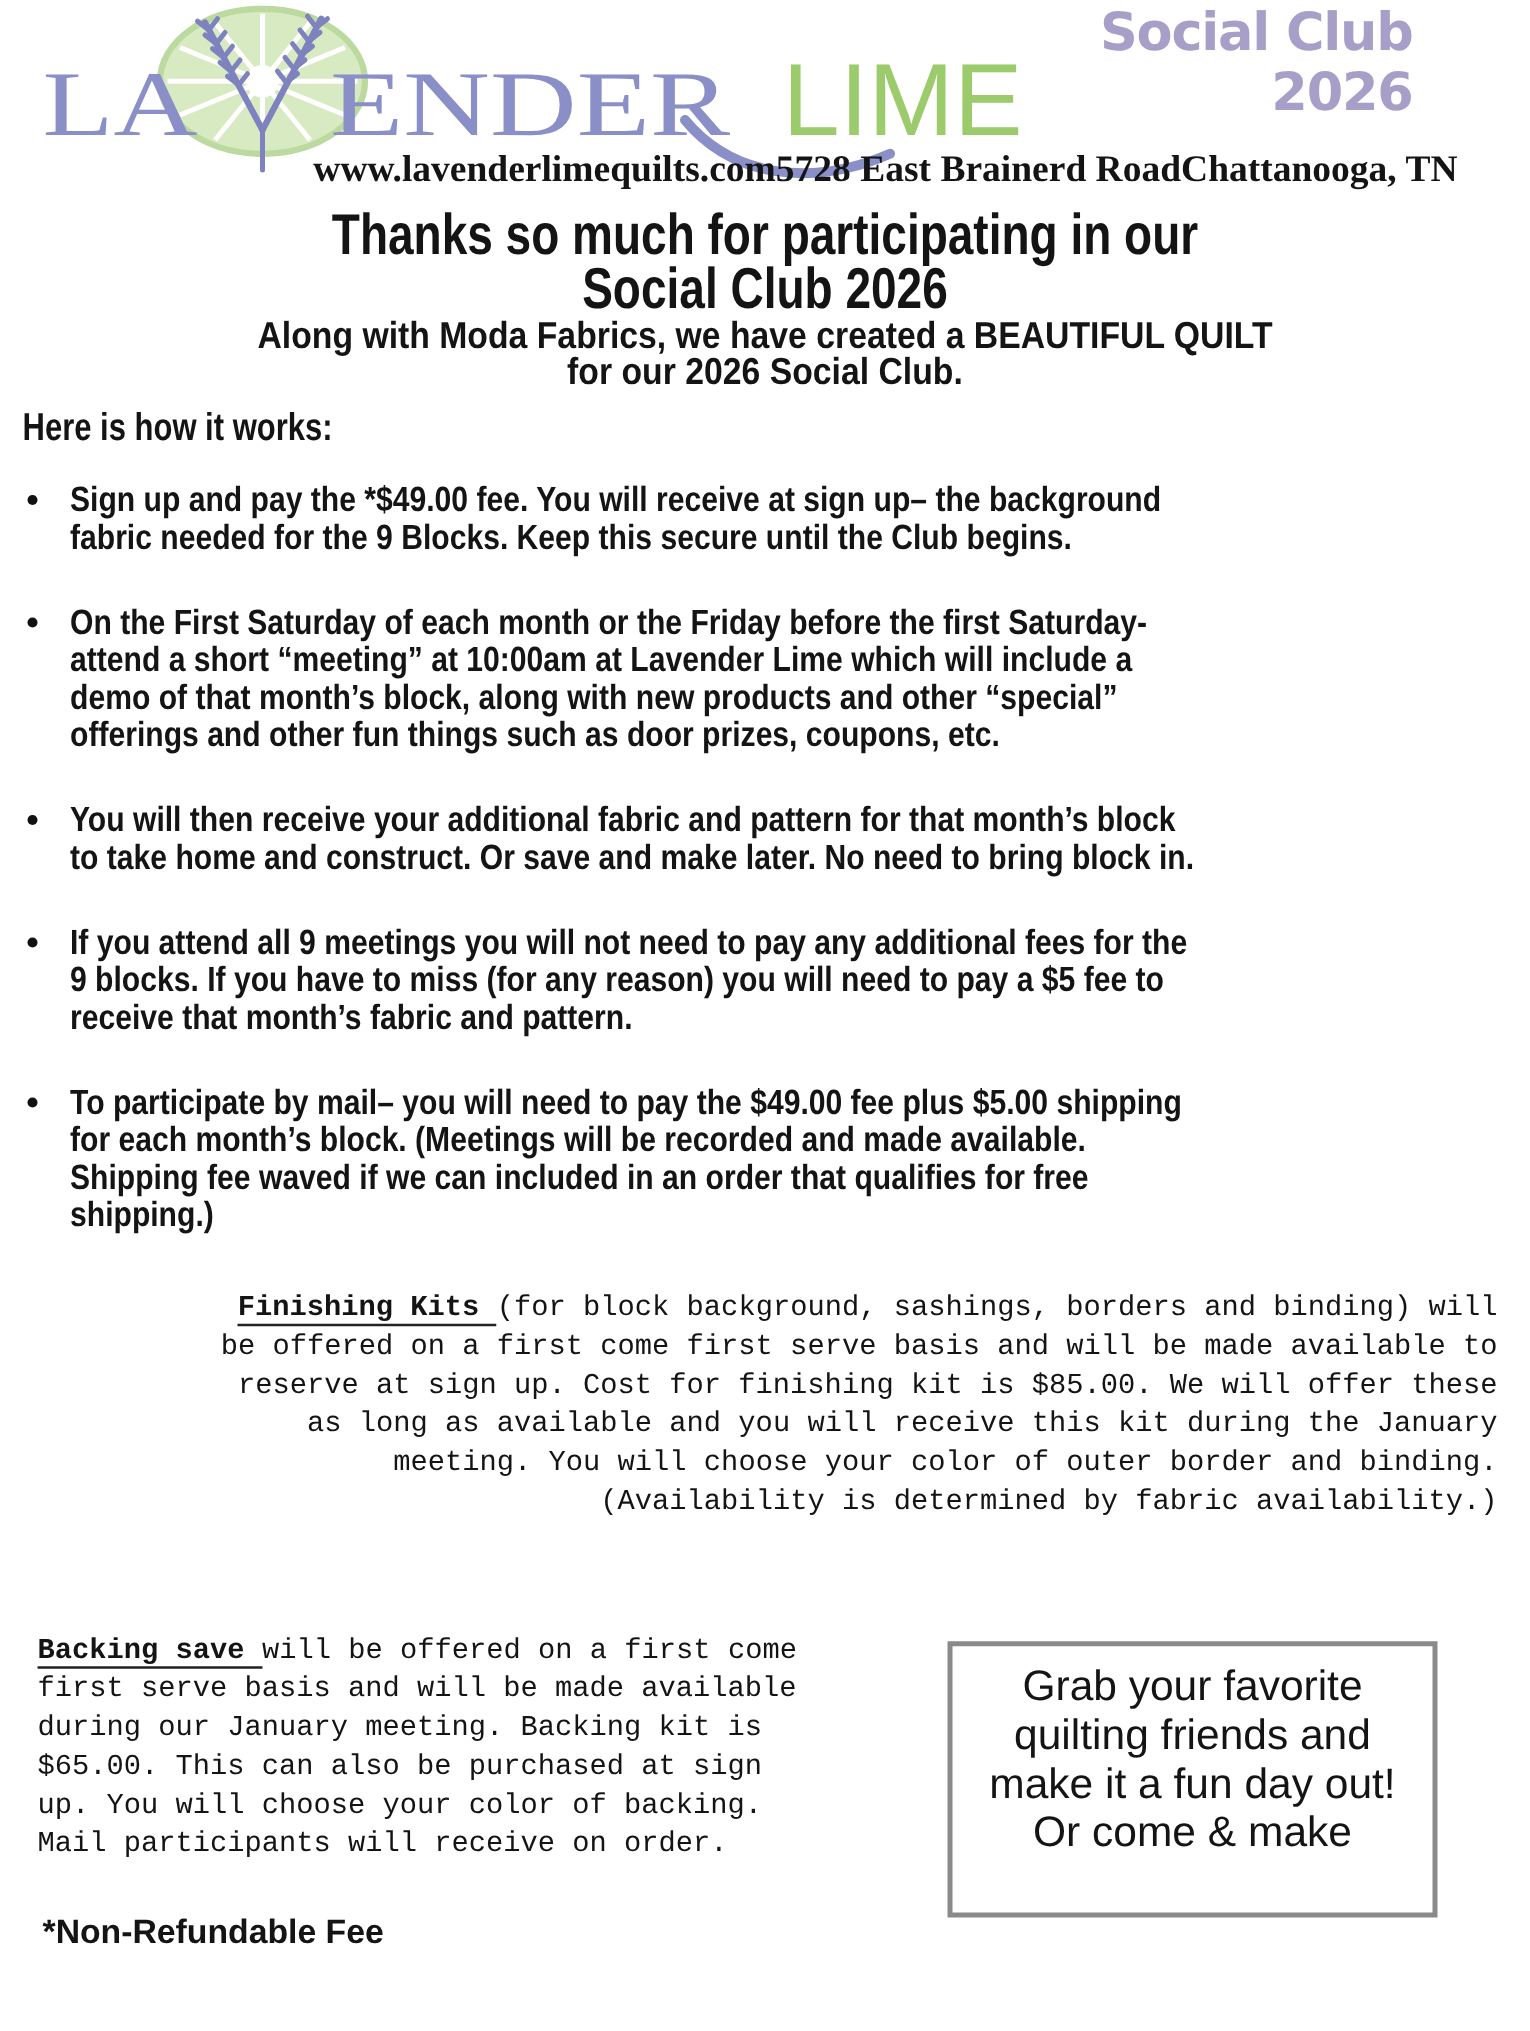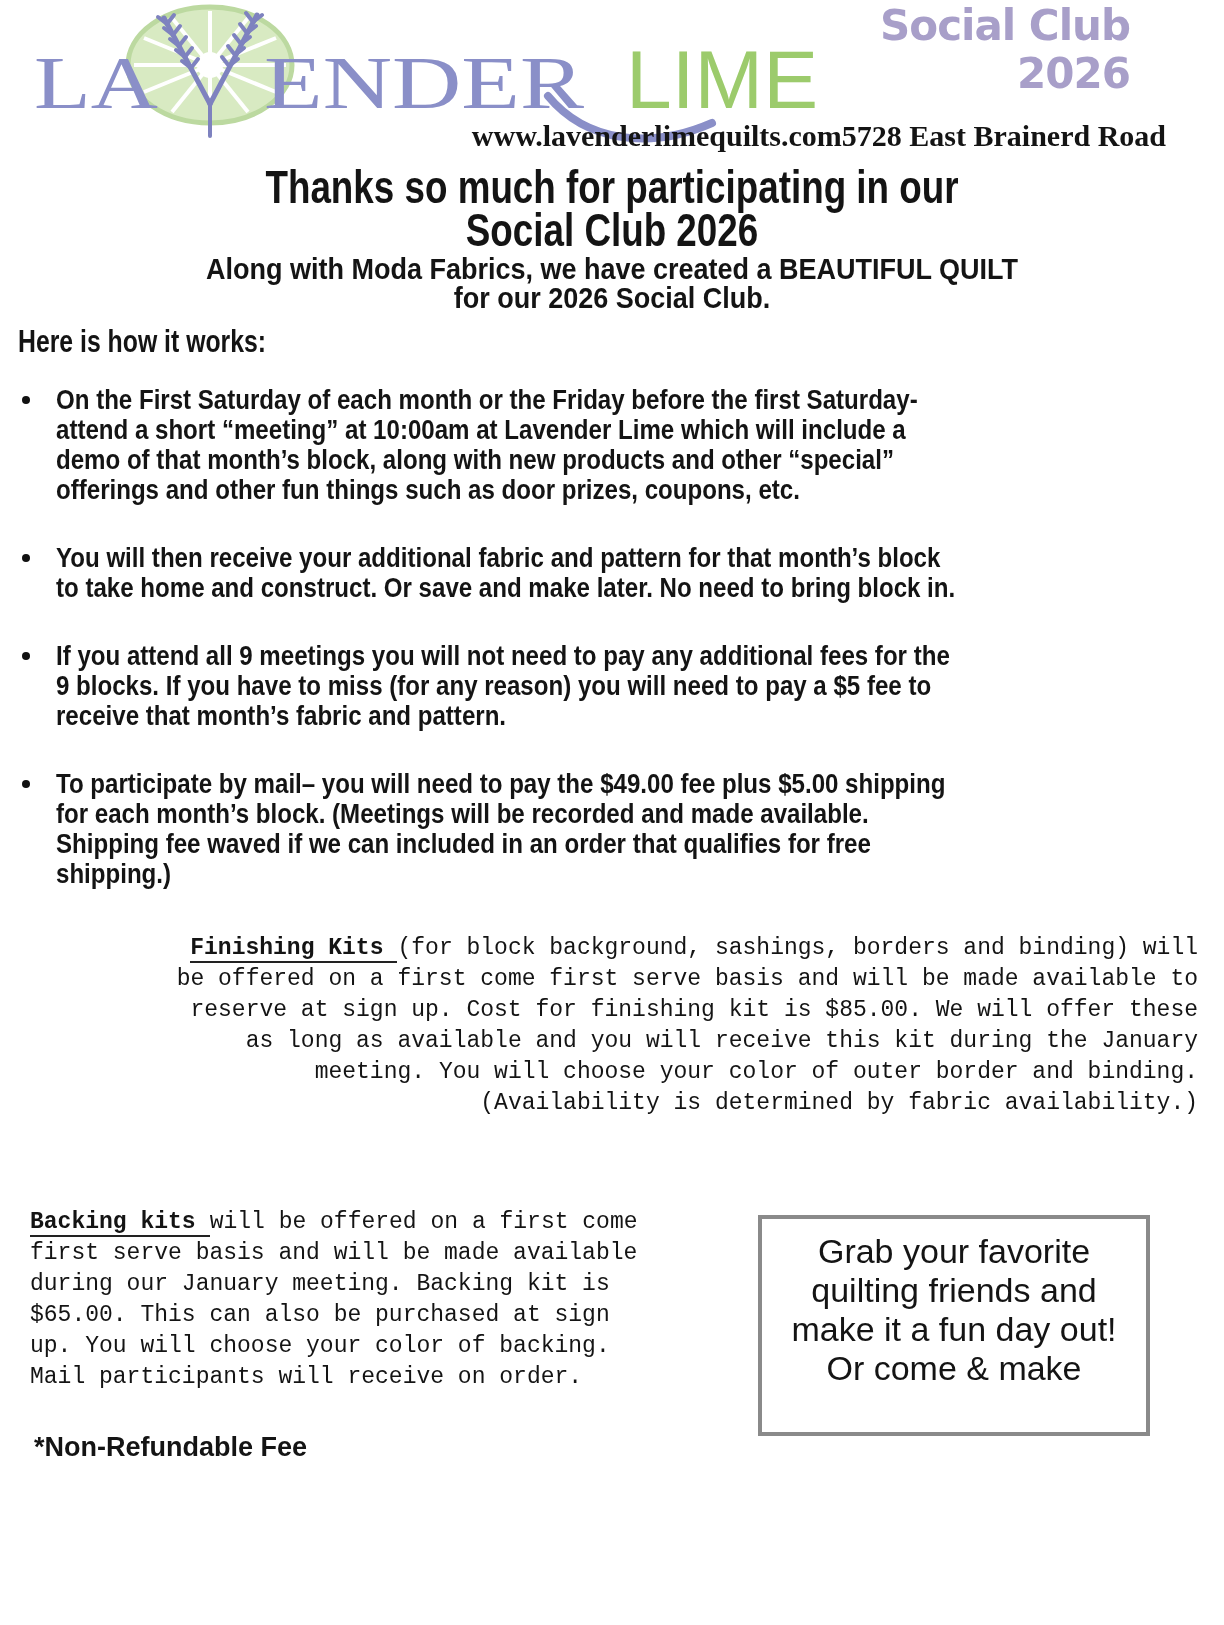--- a/index.html
+++ b/index.html
@@ -164,32 +164,38 @@
     <text x="250" y="106" font-family="'Liberation Serif',serif" font-size="74" fill="#8a8fc8" textLength="320" lengthAdjust="spacingAndGlyphs">ENDER</text>
     <text x="612" y="106" font-family="'Liberation Sans',sans-serif" font-size="82" fill="#9ccb6c" textLength="192" lengthAdjust="spacingAndGlyphs">LIME</text>
   </svg>
 
   <div class="club-title">Social Club
 2026</div>
 
   <div class="address-row">
     <span>www.lavenderlimequilts.com</span>
     <span>5728 East Brainerd Road</span>
+    <span>Chattanooga, TN</span>
   </div>
 </div>
 
 <div class="title">Thanks so much for participating in our
 Social Club 2026</div>
 
 <div class="subtitle">Along with Moda Fabrics, we have created a BEAUTIFUL QUILT
 for our 2026 Social Club.</div>
 
 <div class="how-works">Here is how it works:</div>
 
 <div class="bullets">
+  <div class="bullet">
+    <span class="dot"></span>
+    <span class="btext">Sign up and pay the *$49.00 fee. You will receive at sign up– the background
+fabric needed for the 9 Blocks. Keep this secure until the Club begins.</span>
+  </div>
   <div class="bullet">
     <span class="dot"></span>
     <span class="btext">On the First Saturday of each month or the Friday before the first Saturday-
 attend a short “meeting” at 10:00am at Lavender Lime which will include a
 demo of that month’s block, along with new products and other “special”
 offerings and other fun things such as door prizes, coupons, etc.</span>
   </div>
   <div class="bullet">
     <span class="dot"></span>
     <span class="btext">You will then receive your additional fabric and pattern for that month’s block
@@ -214,21 +220,21 @@
   <span class="mono-head">Finishing Kits</span><span class="mono-body">(for block background, sashings, borders and binding) will
 be offered on a first come first serve basis and will be made available to
 reserve at sign up. Cost for finishing kit is $85.00. We will offer these
 as long as available and you will receive this kit during the January
 meeting. You will choose your color of outer border and binding.
 (Availability is determined by fabric availability.)</span>
 </div>
 
 <div class="bottom-row">
   <div class="backing-para">
-    <span class="mono-head">Backing kits</span><span class="mono-body">will be offered on a first come
+    <span class="mono-head">Backing save</span><span class="mono-body">will be offered on a first come
 first serve basis and will be made available
 during our January meeting. Backing kit is
 $65.00. This can also be purchased at sign
 up. You will choose your color of backing.
 Mail participants will receive on order.</span>
   </div>
   <div class="callout-box">Grab your favorite
 quilting friends and
 make it a fun day out!
 Or come &amp; make</div>

